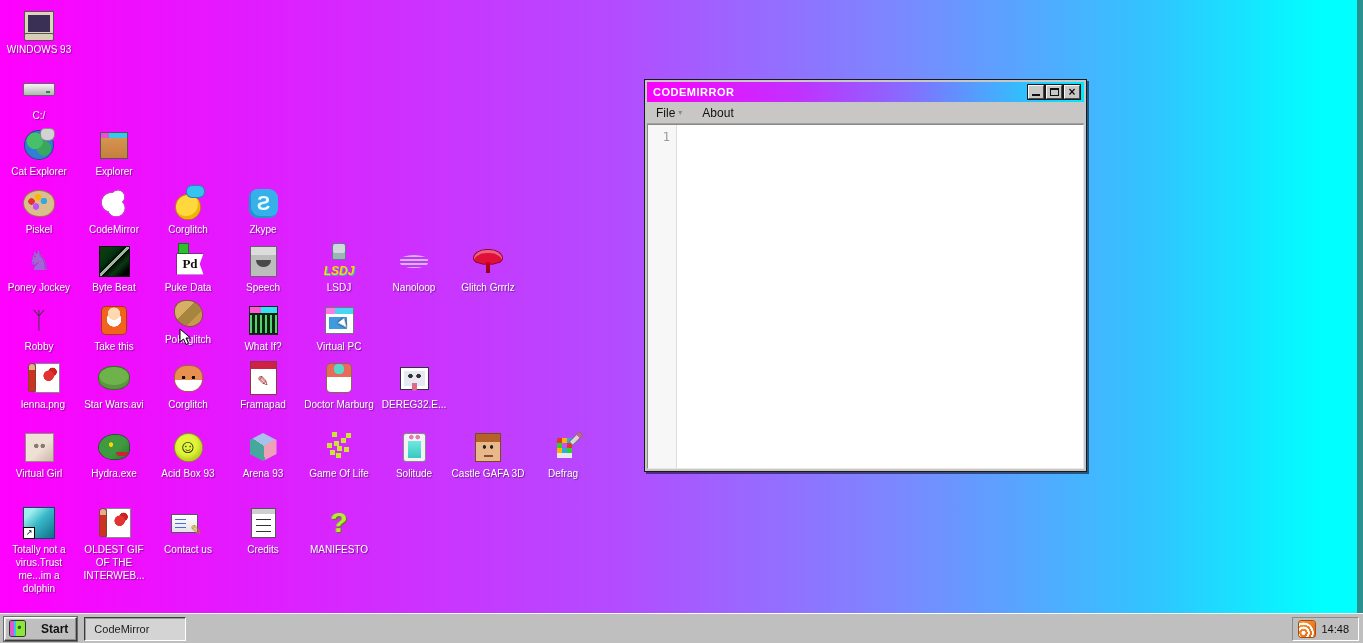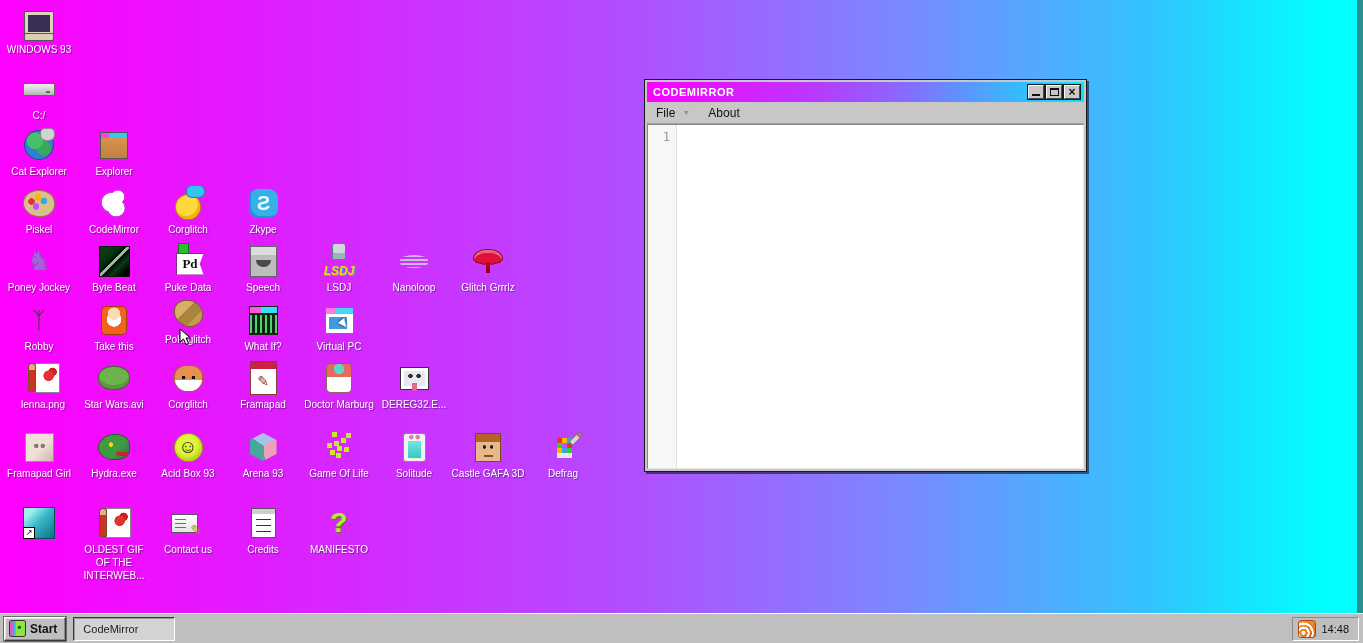--- a/index.html
+++ b/index.html
@@ -130,31 +130,31 @@
     background:linear-gradient(90deg,#fb00ff 0%,#c032ff 35%,#8a68ff 58%,#3fb2ff 82%,#00e8ff 100%); }
   .title-text { flex:1; color:#fff; font-size:11px; font-weight:bold; letter-spacing:.5px; }
   .wbtns { display:flex; gap:2px; }
   .wbtn { width:16px; height:14px; background:#c9c6c6; border:1px solid; border-color:#f8f8f8 #4a4a4a #4a4a4a #f8f8f8;
     box-shadow:0 0 0 1px #1a1a1a; position:relative; display:flex; align-items:center; justify-content:center; cursor:default; }
   .glyph-min { position:absolute; bottom:2px; left:3px; width:8px; height:2px; background:#111; }
   .glyph-max { width:9px; height:8px; border:1px solid #111; border-top-width:2px; }
   .glyph-close { font-size:12px; font-weight:bold; color:#111; line-height:12px; }
   .menubar { height:22px; flex:0 0 22px; display:flex; align-items:center; gap:20px; padding:0 9px;
     background:#c9c6c6; font-size:12px; color:#111; border-bottom:1px solid #a0a0a0; }
-  .menu-item { display:flex; align-items:center; gap:9px; }
+  .menu-item { display:flex; align-items:center; gap:3px; }
   .chev { color:#8a8a8a; font-size:8px; }
   .editor { flex:1; display:flex; background:#fff; border:1px solid; border-color:#8a8a8a #e8e8e8 #e8e8e8 #8a8a8a;
     font-family:"DejaVu Sans Mono", monospace; font-size:12px; overflow:hidden; }
   .gutter { width:29px; flex:0 0 29px; background:#f7f7f7; border-right:1px solid #ddd; color:#999; text-align:right; padding:5px 6px 0 0; }
   .codeline { padding:5px 0 0 5px; color:#000; white-space:pre; }
 
   
   .taskbar { position:absolute; left:0; bottom:0; width:100%; height:30px; z-index:30;
     background:#bfbfbf; border-top:1px solid #fff; display:flex; align-items:center; padding:0 4px; }
-  .start-btn { height:24px; display:flex; align-items:center; gap:5px; padding:0 8px 0 5px;
+  .start-btn { height:24px; display:flex; align-items:center; gap:16px; padding:0 8px 0 5px;
     background:#bfbfbf; border:1px solid; border-color:#fff #3a3a3a #3a3a3a #fff;
     box-shadow:inset -1px -1px 0 #8a8a8a, inset 1px 1px 0 #e6e6e6, 0 0 0 1px #6a6a6a;
     font-weight:bold; font-size:12px; color:#111; cursor:default; }
   .start-logo { width:15px; height:15px; border-radius:2px;
     background:radial-gradient(circle at 62% 42%, #2a6a2a 0 1.5px, transparent 2px),linear-gradient(90deg,#e055d0 0 4px,#35c3f0 4px 6px,#8ae838 6px);
     box-shadow:0 0 0 1px #333; }
   .task-btn { height:24px; width:102px; margin-left:7px; display:flex; align-items:center; padding:0 9px;
     background:#d4d4d4; border:1px solid; border-color:#3a3a3a #fff #fff #3a3a3a;
     box-shadow:inset 1px 1px 0 #9a9a9a; font-size:11px; color:#222; cursor:default; }
   .tray { margin-left:auto; height:24px; display:flex; align-items:center; gap:6px; padding:0 9px 0 6px;
@@ -267,21 +267,21 @@
       <div class="desktop-icon" style="left: 302px; top: 361px;">
         <div class="dicon ic-doctor-marburg-icon"></div>
         <div class="dlabel">Doctor Marburg</div>
       </div>
       <div class="desktop-icon" style="left: 377px; top: 361px;">
         <div class="dicon ic-dereg32-icon"></div>
         <div class="dlabel">DEREG32.E...</div>
       </div>
       <div class="desktop-icon" style="left: 2px; top: 430px;">
         <div class="dicon ic-virtual-girl-icon"></div>
-        <div class="dlabel">Framapad Girl</div>
+        <div class="dlabel">Virtual Girl</div>
       </div>
       <div class="desktop-icon" style="left: 77px; top: 430px;">
         <div class="dicon ic-hydra-icon"></div>
         <div class="dlabel">Hydra.exe</div>
       </div>
       <div class="desktop-icon" style="left: 151px; top: 430px;">
         <div class="dicon ic-acid-box-icon"></div>
         <div class="dlabel">Acid Box 93</div>
       </div>
       <div class="desktop-icon" style="left: 226px; top: 430px;">
@@ -299,20 +299,21 @@
       <div class="desktop-icon" style="left: 451px; top: 430px;">
         <div class="dicon ic-castle-gafa-icon"></div>
         <div class="dlabel">Castle GAFA 3D</div>
       </div>
       <div class="desktop-icon" style="left: 526px; top: 430px;">
         <div class="dicon ic-defrag-icon"></div>
         <div class="dlabel">Defrag</div>
       </div>
       <div class="desktop-icon" style="left: 2px; top: 506px;">
         <div class="dicon ic-dolphin-virus-icon"></div>
+        <div class="dlabel">Totally not a virus.Trust me...im a dolphin</div>
       </div>
       <div class="desktop-icon" style="left: 77px; top: 506px;">
         <div class="dicon ic-oldest-gif-icon"></div>
         <div class="dlabel">OLDEST GIF OF THE INTERWEB...</div>
       </div>
       <div class="desktop-icon" style="left: 151px; top: 506px;">
         <div class="dicon ic-contact-us-icon"></div>
         <div class="dlabel">Contact us</div>
       </div>
       <div class="desktop-icon" style="left: 226px; top: 506px;">

